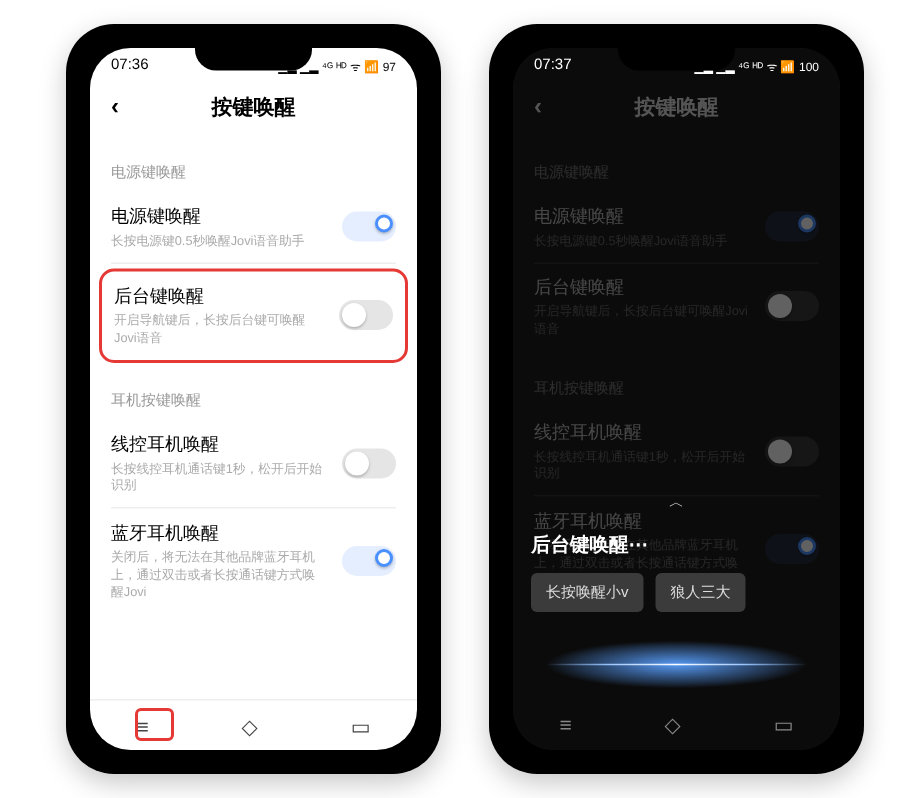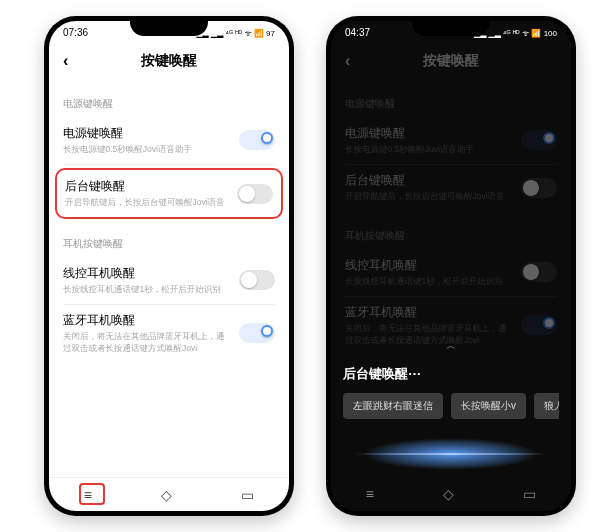--- a/index.html
+++ b/index.html
@@ -1,20 +1,20 @@
 <!DOCTYPE html>
 <html><head>
 <meta charset="utf-8">
 <style>
   * { margin: 0; padding: 0; box-sizing: border-box; }
   body { background: #f5f5f5; font-family: -apple-system, "PingFang SC", "Microsoft YaHei", sans-serif; }
   .stage { width: 600px; height: 532px; position: relative; background: #fff; }
   .phone {
     position: absolute; width: 250px; height: 500px; top: 16px;
-    border-radius: 32px; background: #000; padding: 5px;
+    border-radius: 32px; background: #000; padding: 16px;
     box-shadow: 0 6px 18px rgba(0,0,0,0.22);
   }
   .phone.left-phone  { left: 44px; }
   .phone.right-phone { left: 326px; }
   .screen {
     width: 100%; height: 100%; border-radius: 27px; overflow: hidden;
     background: #fff; position: relative; display: flex; flex-direction: column;
   }
   .screen.dark { background: #1f1f1f; }
   .notch {
@@ -198,21 +198,21 @@
         <span class="nav-icon">▭</span>
       </div>
     </div>
   </div>
 
   <div class="phone right-phone">
     <div class="screen dark">
       <div class="notch"></div>
 
       <div class="statusbar">
-        <span>04:37</span>
+        <span>07:37</span>
         <span class="status-icons">
             <span>▁▂ ▁▂ ⁴ᴳ ᴴᴰ ᯤ 📶 100</span>
           </span>
       </div>
 
       <div class="header">
         <span class="back-btn">‹</span>
         <span>按键唤醒</span>
       </div>
 
@@ -262,21 +262,20 @@
               <div class="knob"></div>
             </div>
         </div>
       </div>
 
       <div class="dim-overlay">
         <div class="caret-up">︿</div>
         <div class="va-panel">
           <div class="va-title">后台键唤醒⋯</div>
           <div class="chips">
-            <div class="chip">左眼跳财右眼迷信</div>
             <div class="chip">长按唤醒小v</div>
             <div class="chip">狼人三大</div>
           </div>
         </div>
         <div class="wave"></div>
         <div class="navbar" style="border-top:none;">
           <span class="nav-icon">≡</span>
           <span class="nav-icon">◇</span>
           <span class="nav-icon">▭</span>
         </div>

